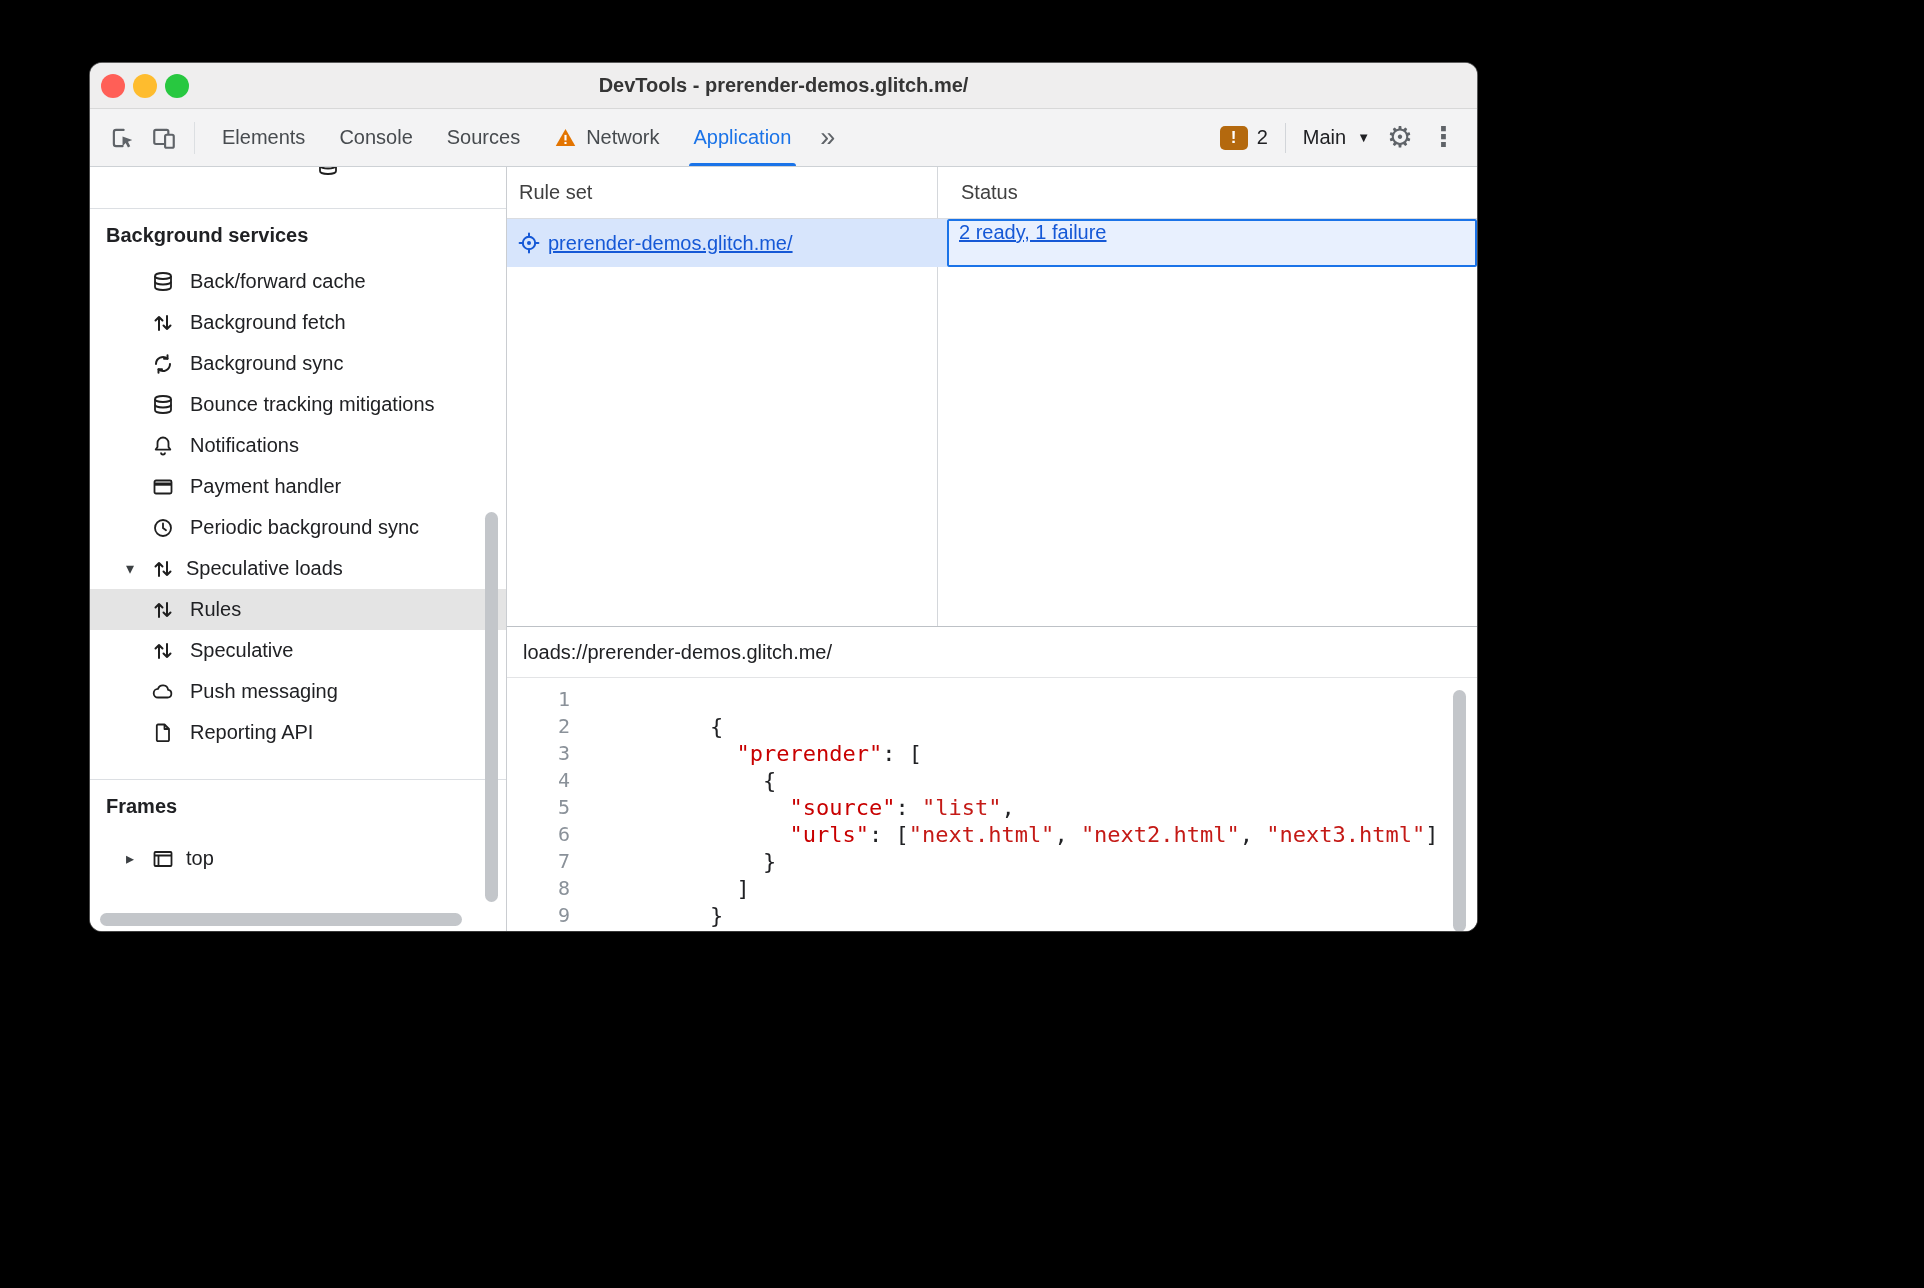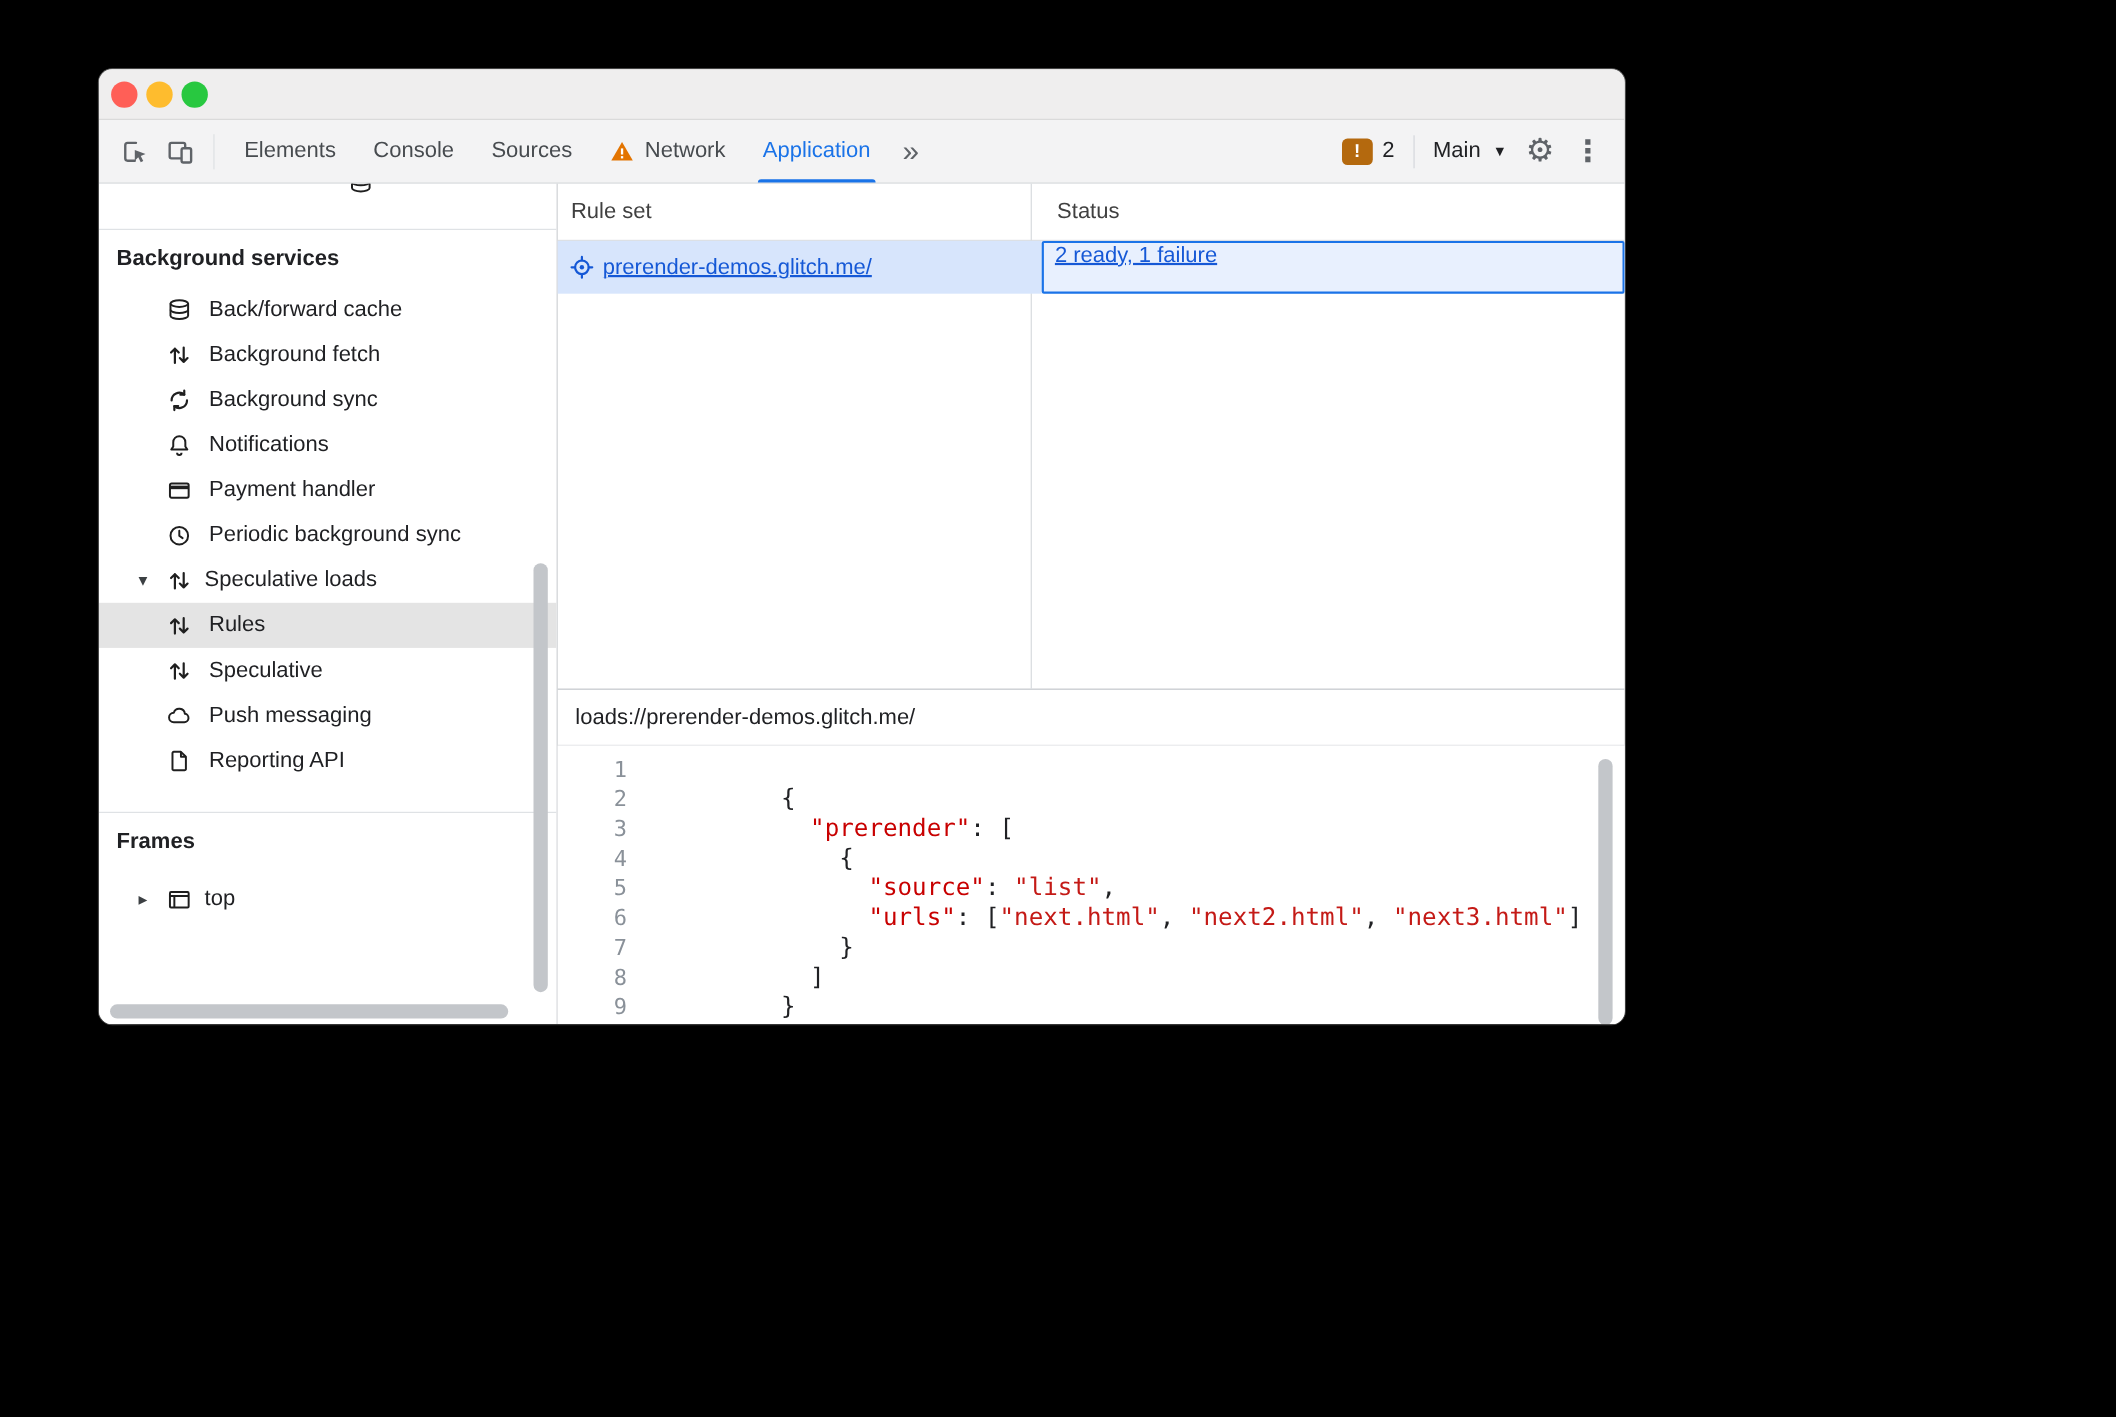--- a/index.html
+++ b/index.html
@@ -97,20 +97,21 @@
 
 <div class="stage">
   <div class="window">
 
     <div class="titlebar">
       <div class="traffic">
         <span class="light red"></span>
         <span class="light yellow"></span>
         <span class="light green"></span>
       </div>
+      <div class="win-title">DevTools - prerender-demos.glitch.me/</div>
     </div>
 
     <div class="toolbar">
       <span class="tbtn">
         <span>
           <svg width="26" height="26" viewBox="0 0 24 24">
             <path d="M13.5 4.5H6.5a2 2 0 0 0-2 2v11a2 2 0 0 0 2 2h6" fill="none" stroke="currentColor" stroke-width="2" stroke-linecap="round"></path>
             <path d="M12.5 10.5l9 3.4-4 1.6 2.1 4.2-2.1 1-2.1-4.2-2.9 3z" fill="currentColor"></path>
           </svg>
         </span>
@@ -203,20 +204,30 @@
             <svg width="24" height="24" viewBox="0 0 24 24" fill="none" stroke="currentColor" stroke-width="2" stroke-linecap="round" stroke-linejoin="round">
               <path d="M5 12a7 7 0 0 1 11.5-5.3"></path>
               <path d="M16.5 3.2v3.6H13"></path>
               <path d="M19 12a7 7 0 0 1-11.5 5.3"></path>
               <path d="M7.5 20.8v-3.6H11"></path>
             </svg>
           </span>
           <span class="s-label">Background sync</span>
         </div>
 
+        <div class="s-item">
+          <span class="s-icon">
+            <svg width="24" height="24" viewBox="0 0 24 24" fill="none" stroke="currentColor" stroke-width="1.8">
+              <ellipse cx="12" cy="6" rx="8" ry="3"></ellipse>
+              <path d="M4 6v5.5c0 1.66 3.58 3 8 3s8-1.34 8-3V6"></path>
+              <path d="M4 11.5V17c0 1.66 3.58 3 8 3s8-1.34 8-3v-5.5"></path>
+            </svg>
+          </span>
+          <span class="s-label">Bounce tracking mitigations</span>
+        </div>
 
         <div class="s-item">
           <span class="s-icon">
             <svg width="24" height="24" viewBox="0 0 24 24" fill="none" stroke="currentColor" stroke-width="1.8" stroke-linejoin="round">
               <path d="M12 3.5a5.5 5.5 0 0 0-5.5 5.5v3.9L4.7 15.6h14.6l-1.8-2.7V9A5.5 5.5 0 0 0 12 3.5z"></path>
               <path d="M10 18.6a2 2 0 0 0 4 0"></path>
             </svg>
           </span>
           <span class="s-label">Notifications</span>
         </div>

